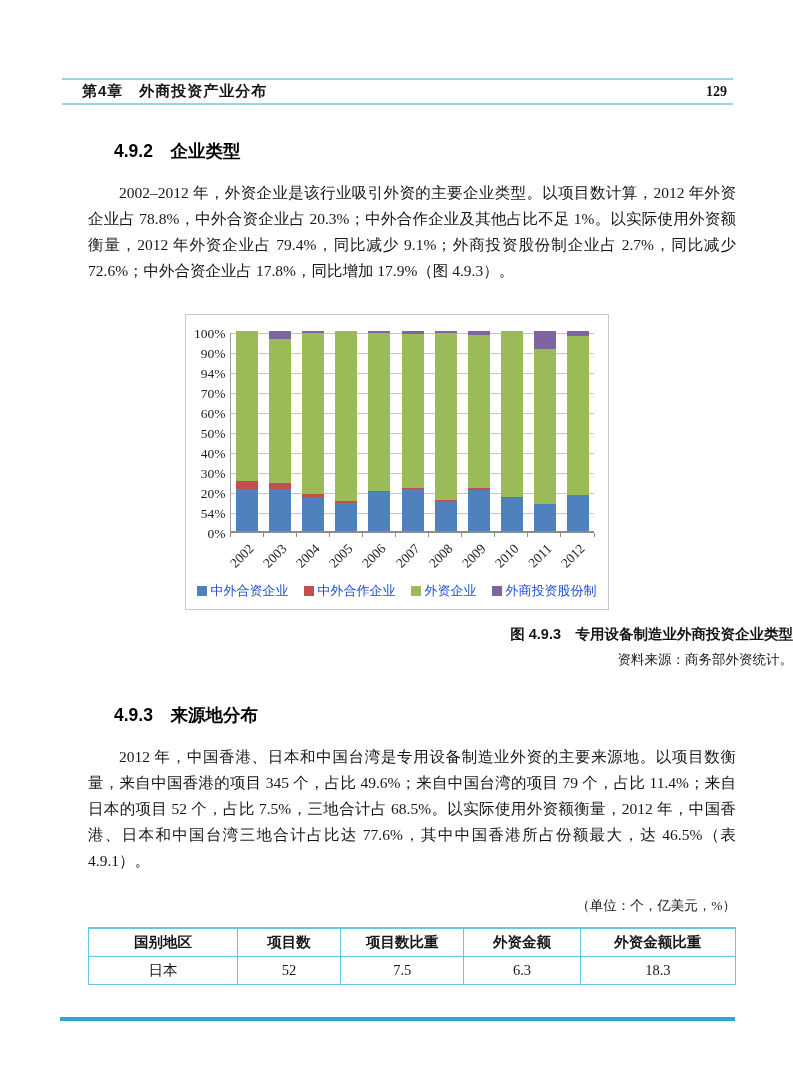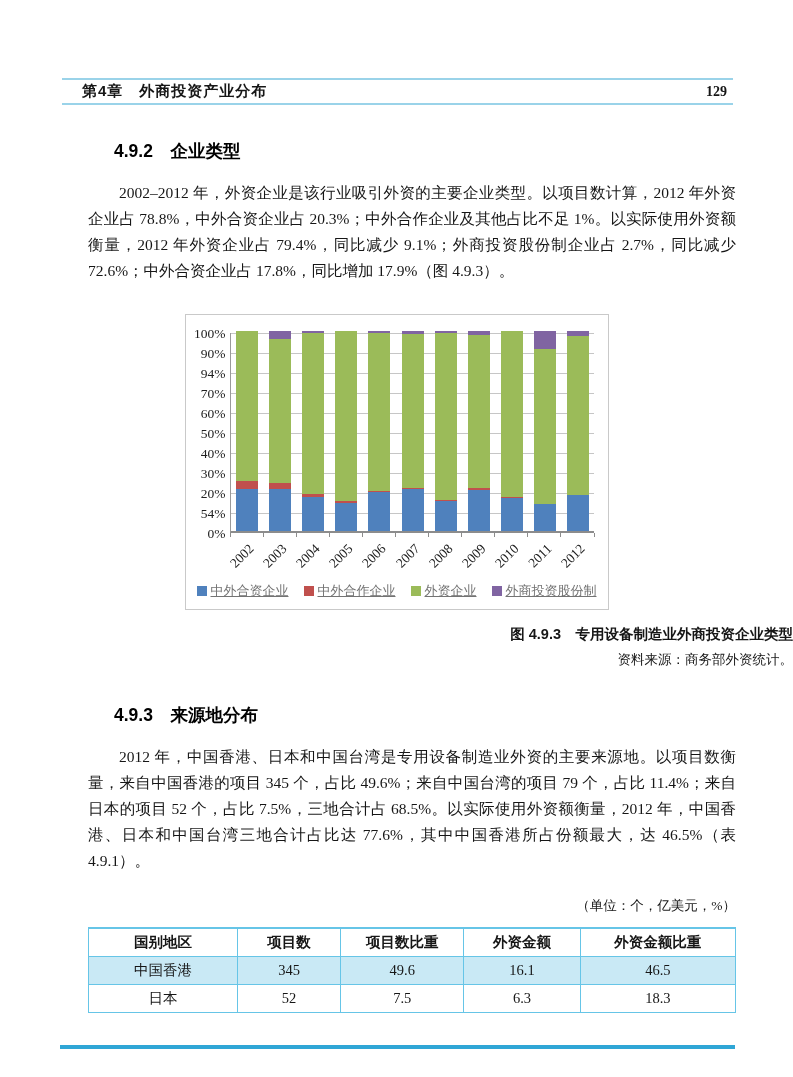--- a/index.html
+++ b/index.html
@@ -51,21 +51,21 @@
   }
   .x-tick { position:absolute; width:1px; height:4px; background:#8c8c8c; }
   .x-label {
     position:absolute; width:46px; text-align:right;
     font-size:13.5px; color:#202020;
     transform:rotate(-45deg); transform-origin:100% 0;
   }
   .chart-legend {
     position:absolute; left:0; bottom:9px; width:100%;
     display:flex; justify-content:center; gap:15px;
-    font-size:13px; color:#737373;text-decoration:underline;
+    font-size:13px; color:#1d4ed8;
   }
   .legend-item { display:flex; align-items:center; gap:4px; }
   .legend-swatch { width:10px; height:10px; display:inline-block; }
   
   .figure-caption {
     margin-top:15px; text-align:right;
     font-family:"Liberation Sans","DejaVu Sans",sans-serif;
     font-weight:bold; font-size:14.5px;
   }
   .figure-source { margin-top:7px; text-align:right; font-size:13.5px; }
@@ -262,27 +262,20 @@
   <thead>
       <tr>
         <th>国别地区</th>
         <th>项目数</th>
         <th>项目数比重</th>
         <th>外资金额</th>
         <th>外资金额比重</th>
       </tr>
     </thead>
   <tbody>
-      <tr style="background: rgb(201, 233, 245);">
-        <td>中国香港</td>
-        <td>345</td>
-        <td>49.6</td>
-        <td>16.1</td>
-        <td>46.5</td>
-      </tr>
       <tr>
         <td>日本</td>
         <td>52</td>
         <td>7.5</td>
         <td>6.3</td>
         <td>18.3</td>
       </tr>
     </tbody>
 </table>
 

